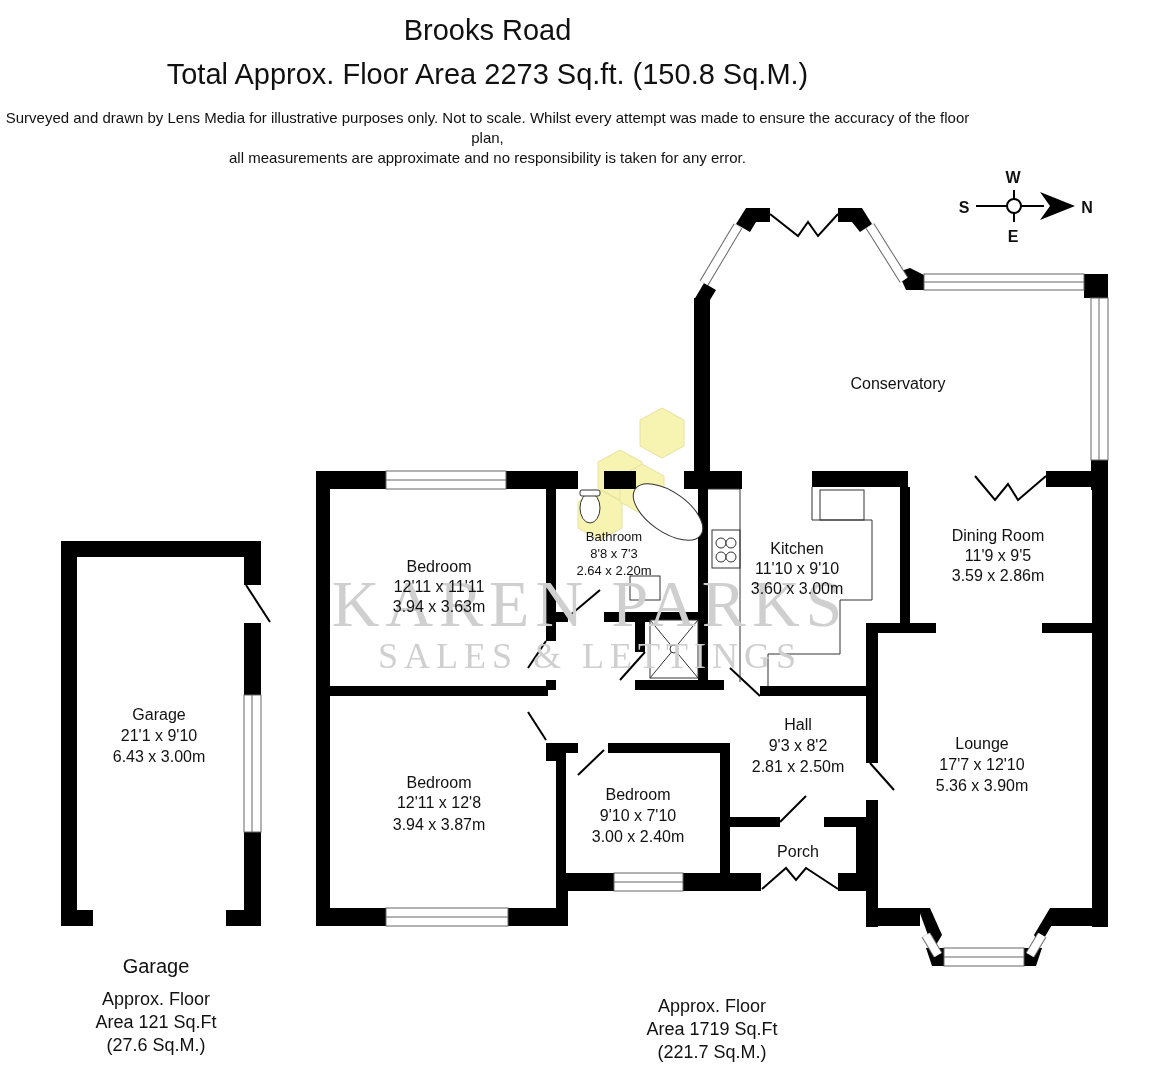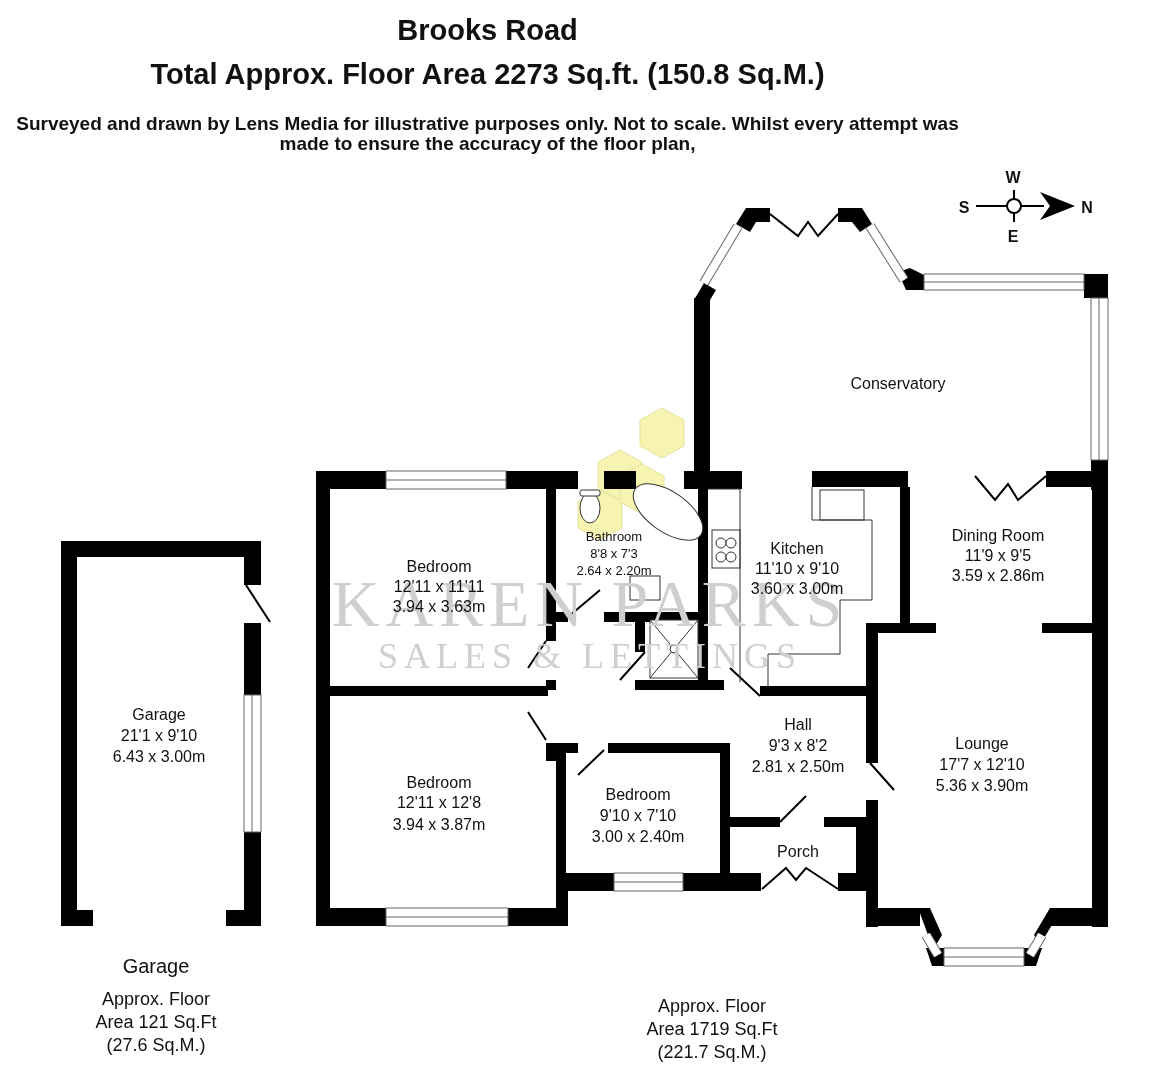--- a/index.html
+++ b/index.html
@@ -1,33 +1,34 @@
 <!DOCTYPE html>
 <html><head>
 <meta charset="utf-8">
 <style>
   html, body { margin: 0; padding: 0; background: #ffffff; }
   body { width: 1175px; height: 1080px; position: relative; overflow: hidden;
          font-family: "Liberation Sans", "DejaVu Sans", sans-serif; color: #111; }
-  .title { position: absolute; left: 0; width: 975px; text-align: center; font-weight: bold; }
+  .title { position: absolute; left: 0; width: 975px; text-align: center; }
   #t1 { top: 14px; font-size: 29px; }
   #t2 { top: 58px; font-size: 29px; }
-  #disc { top: 114px; font-size: 19px; line-height: 20px; }
+  #disc { top: 108px; font-size: 15px; line-height: 20px; }
   #plan { position: absolute; left: 0; top: 0; }
   .lbl { font-family: "Liberation Sans", "DejaVu Sans", sans-serif; fill: #111; text-anchor: middle; }
   .wm { font-family: "Liberation Serif", serif; fill: #cfcfcf; text-anchor: middle; letter-spacing: 6px; }
   .footer { position: absolute; text-align: center; font-size: 18px; line-height: 23px; }
 </style>
 </head>
 <body>
 
 <div class="title" id="t1">Brooks Road</div>
 <div class="title" id="t2">Total Approx. Floor Area 2273 Sq.ft. (150.8 Sq.M.)</div>
 <div class="title" id="disc">
   <div>Surveyed and drawn by Lens Media for illustrative purposes only. Not to scale. Whilst every attempt was made to ensure the accuracy of the floor plan,</div>
+  <div>all measurements are approximate and no responsibility is taken for any error.</div>
 </div>
 
 <svg id="plan" width="1175" height="1080" viewBox="0 0 1175 1080">
 
   <g fill="#f7f3b0" stroke="#e6e2a0" stroke-width="1">
     <polygon points="640,420 662,408 684,420 684,446 662,458 640,446"></polygon>
     <polygon points="598,462 620,450 642,462 642,488 620,500 598,488"></polygon>
     <polygon points="578,502 600,490 622,502 622,528 600,540 578,528"></polygon>
     <polygon points="620,476 642,464 664,476 664,502 642,514 620,502"></polygon>
   </g>

